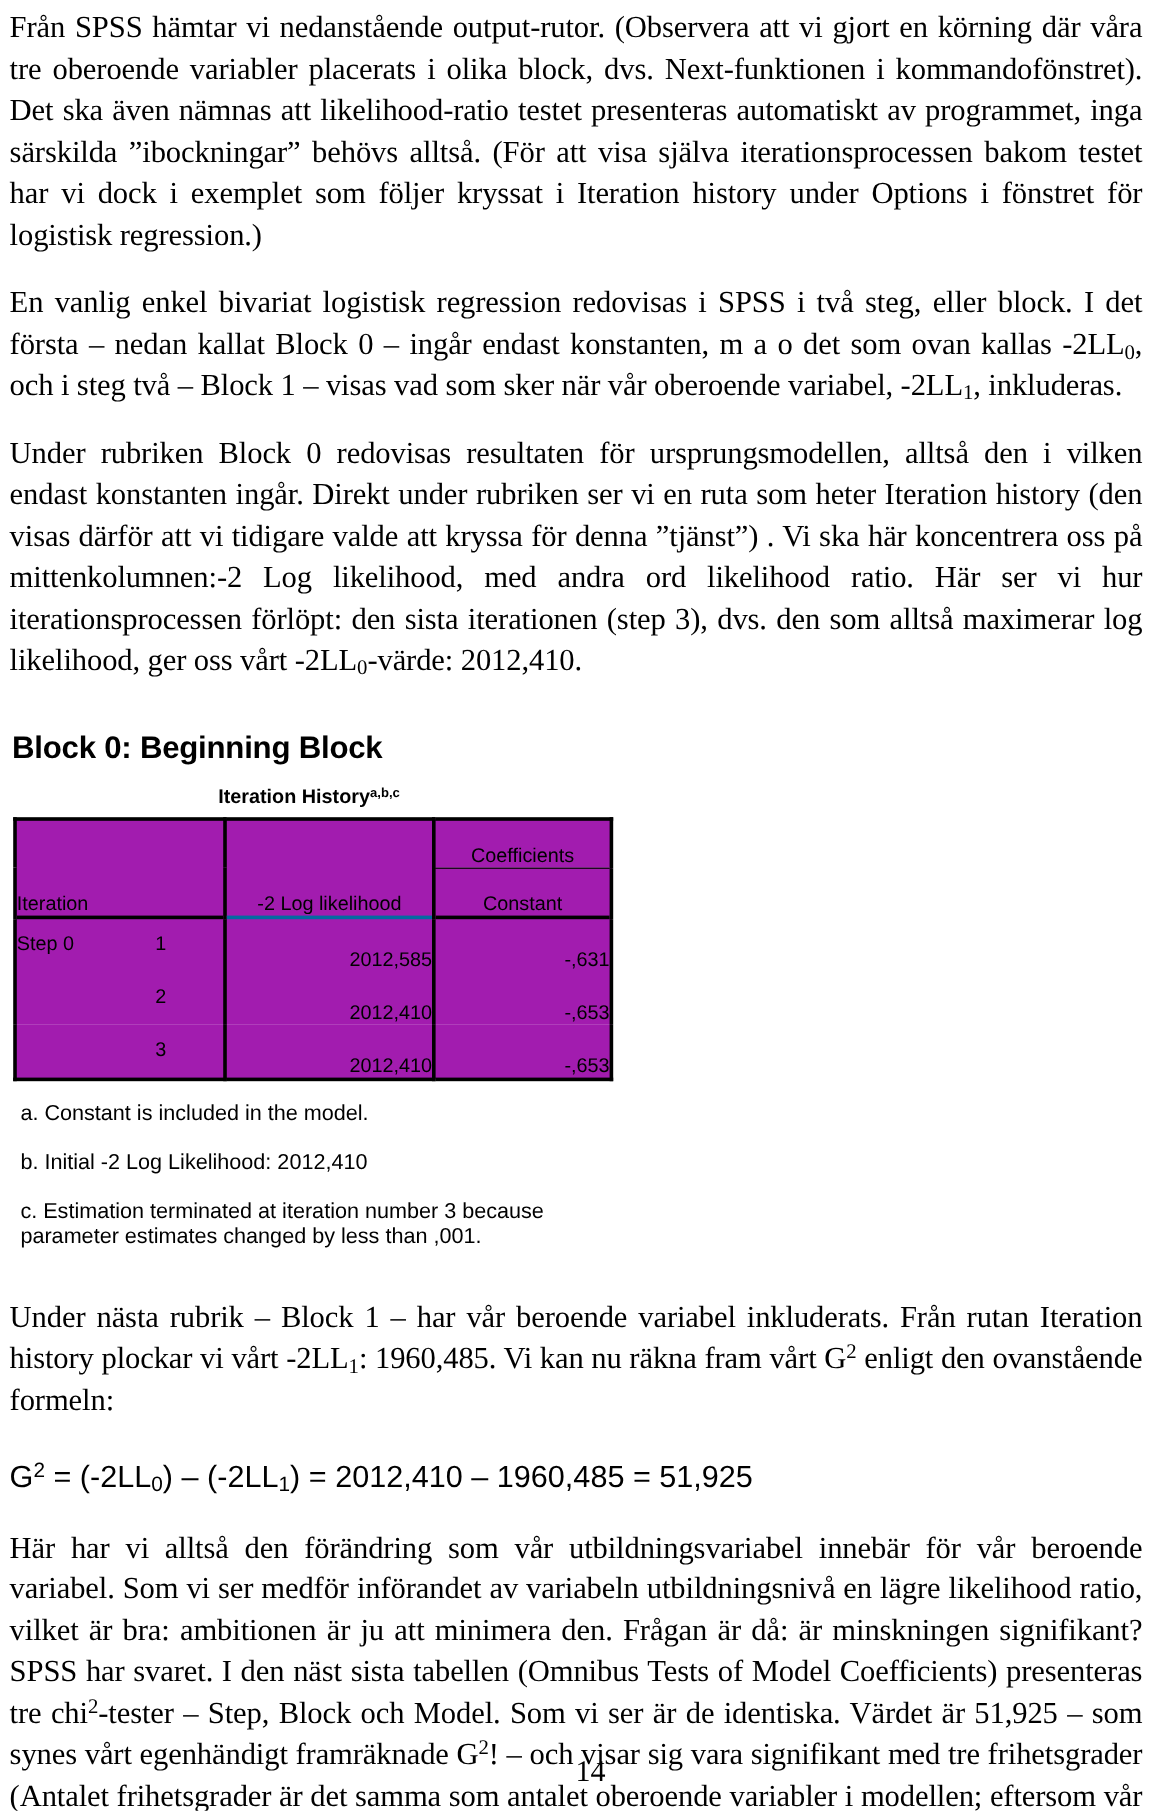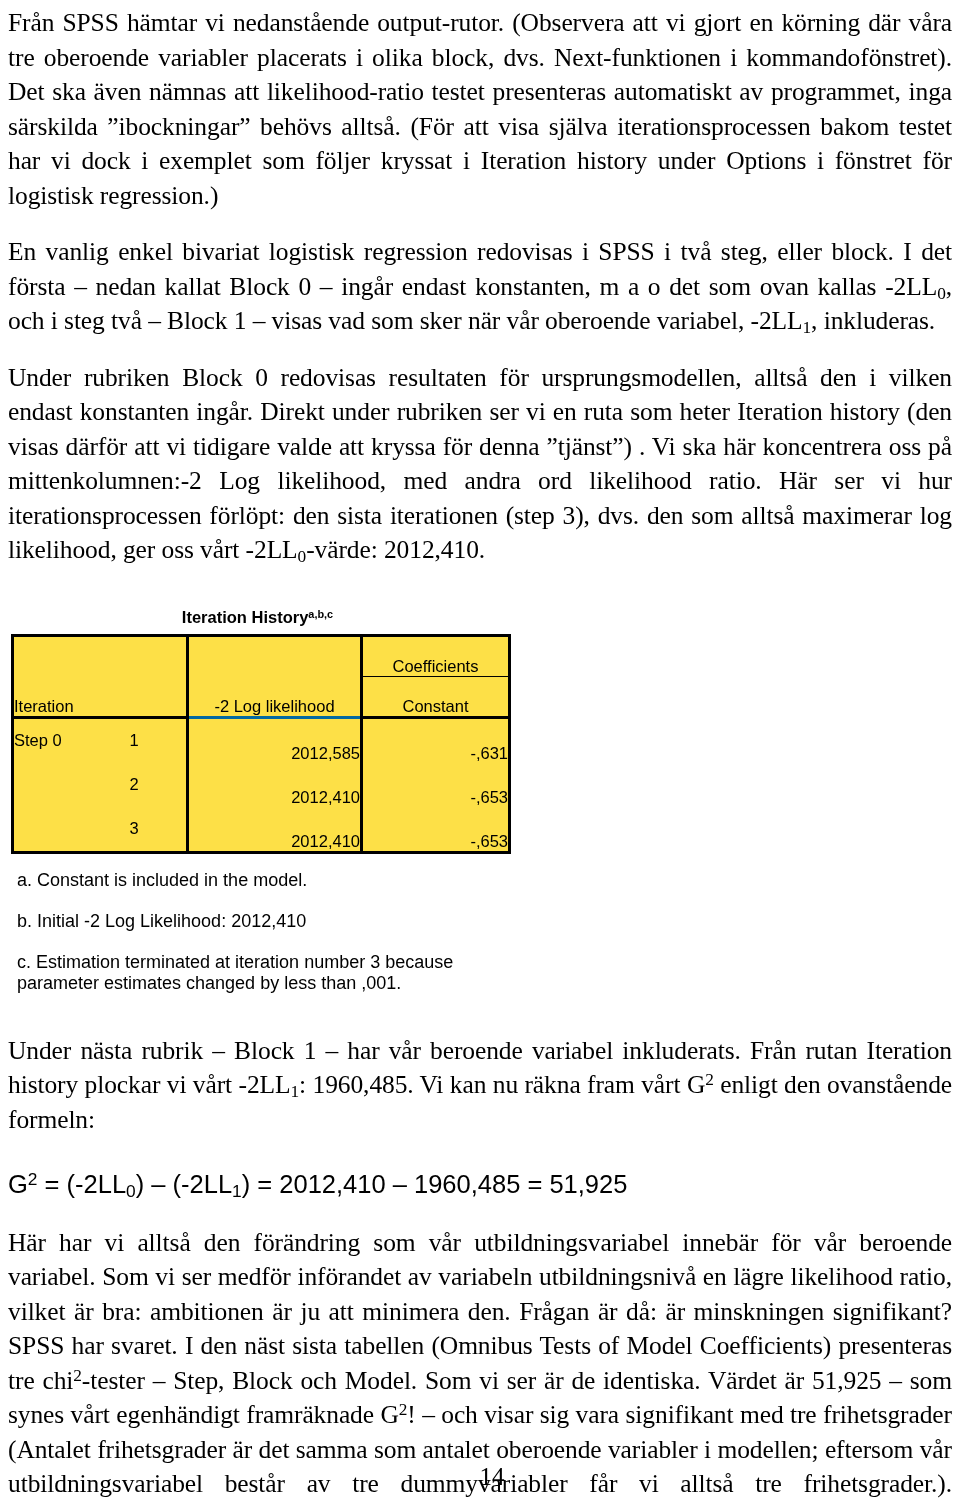--- a/index.html
+++ b/index.html
@@ -81,21 +81,21 @@
     width: 497px;
     margin-left: 3px;
     table-layout: fixed;
     font-family: "Liberation Sans", "DejaVu Sans", sans-serif;
     font-size: 16.5px;
   }
   table.spss td, table.spss th {
     padding: 0;
     font-weight: normal;
     vertical-align: bottom;
-    background: #fde047;
+    background: #a21caf;
   }
   .o-top    { border-top: 3px solid #000; }
   .o-bottom { border-bottom: 3px solid #000; }
   .o-left   { border-left: 3px solid #000; }
   .o-right  { border-right: 3px solid #000; }
   .hd-sep   { border-bottom: 3px solid #000; }
   .v-thick  { border-right: 3px solid #000; }
   .h-thin   { border-bottom: 1.5px solid #000; }
   .cell-pad-r { padding-right: 8px; text-align: right; }
 
@@ -178,20 +178,21 @@
   <p class="prose gap-after-sm"><span>Från SPSS hämtar vi nedanstående output-rutor. (Observera att vi gjort en körning där våra tre oberoende variabler placerats i olika </span><span class="it">block</span><span>, dvs. Next-funktionen i kommandofönstret). Det ska även nämnas att likelihood-ratio testet presenteras automatiskt av programmet, inga särskilda ”ibockningar” behövs alltså. (För att visa själva iterationsprocessen bakom testet har vi dock i exemplet som följer kryssat i Iteration history under Options i fönstret för logistisk regression.)</span></p>
 
   <p class="prose gap-after-sm"><span>En vanlig enkel bivariat logistisk regression redovisas i SPSS i två steg, eller block. I det första – nedan kallat Block 0 – ingår endast konstanten, m a o det som ovan kallas -2LL</span><sub>0</sub><span>, och i steg två – Block 1 – visas vad som sker när vår oberoende variabel, -2LL</span><sub>1</sub><span>, inkluderas.</span></p>
 
   <p class="prose"><span>Under rubriken Block 0 redovisas resultaten för ursprungsmodellen, alltså den i vilken endast konstanten ingår. Direkt under rubriken ser vi en ruta som heter Iteration history (den visas därför att vi tidigare valde att kryssa för denna ”tjänst”) . Vi ska här koncentrera oss på mittenkolumnen:-2 Log likelihood, med andra ord likelihood ratio. Här ser vi hur iterationsprocessen förlöpt: den sista iterationen (step 3), dvs. den som alltså maximerar log likelihood, ger oss vårt -2LL</span><sub>0</sub><span>-värde: 2012,410.</span></p>
 
   <div class="spacer-34"></div>
 
   <div class="spss-block">
 
+    <h2 class="block-heading">Block 0: Beginning Block</h2>
 
     <div class="table-title"><span>Iteration History</span><sup>a,b,c</sup></div>
 
     <table class="spss">
       <colgroup>
         <col style="width:175px">
         <col style="width:174px">
         <col style="width:148px">
       </colgroup>
       <tbody>

